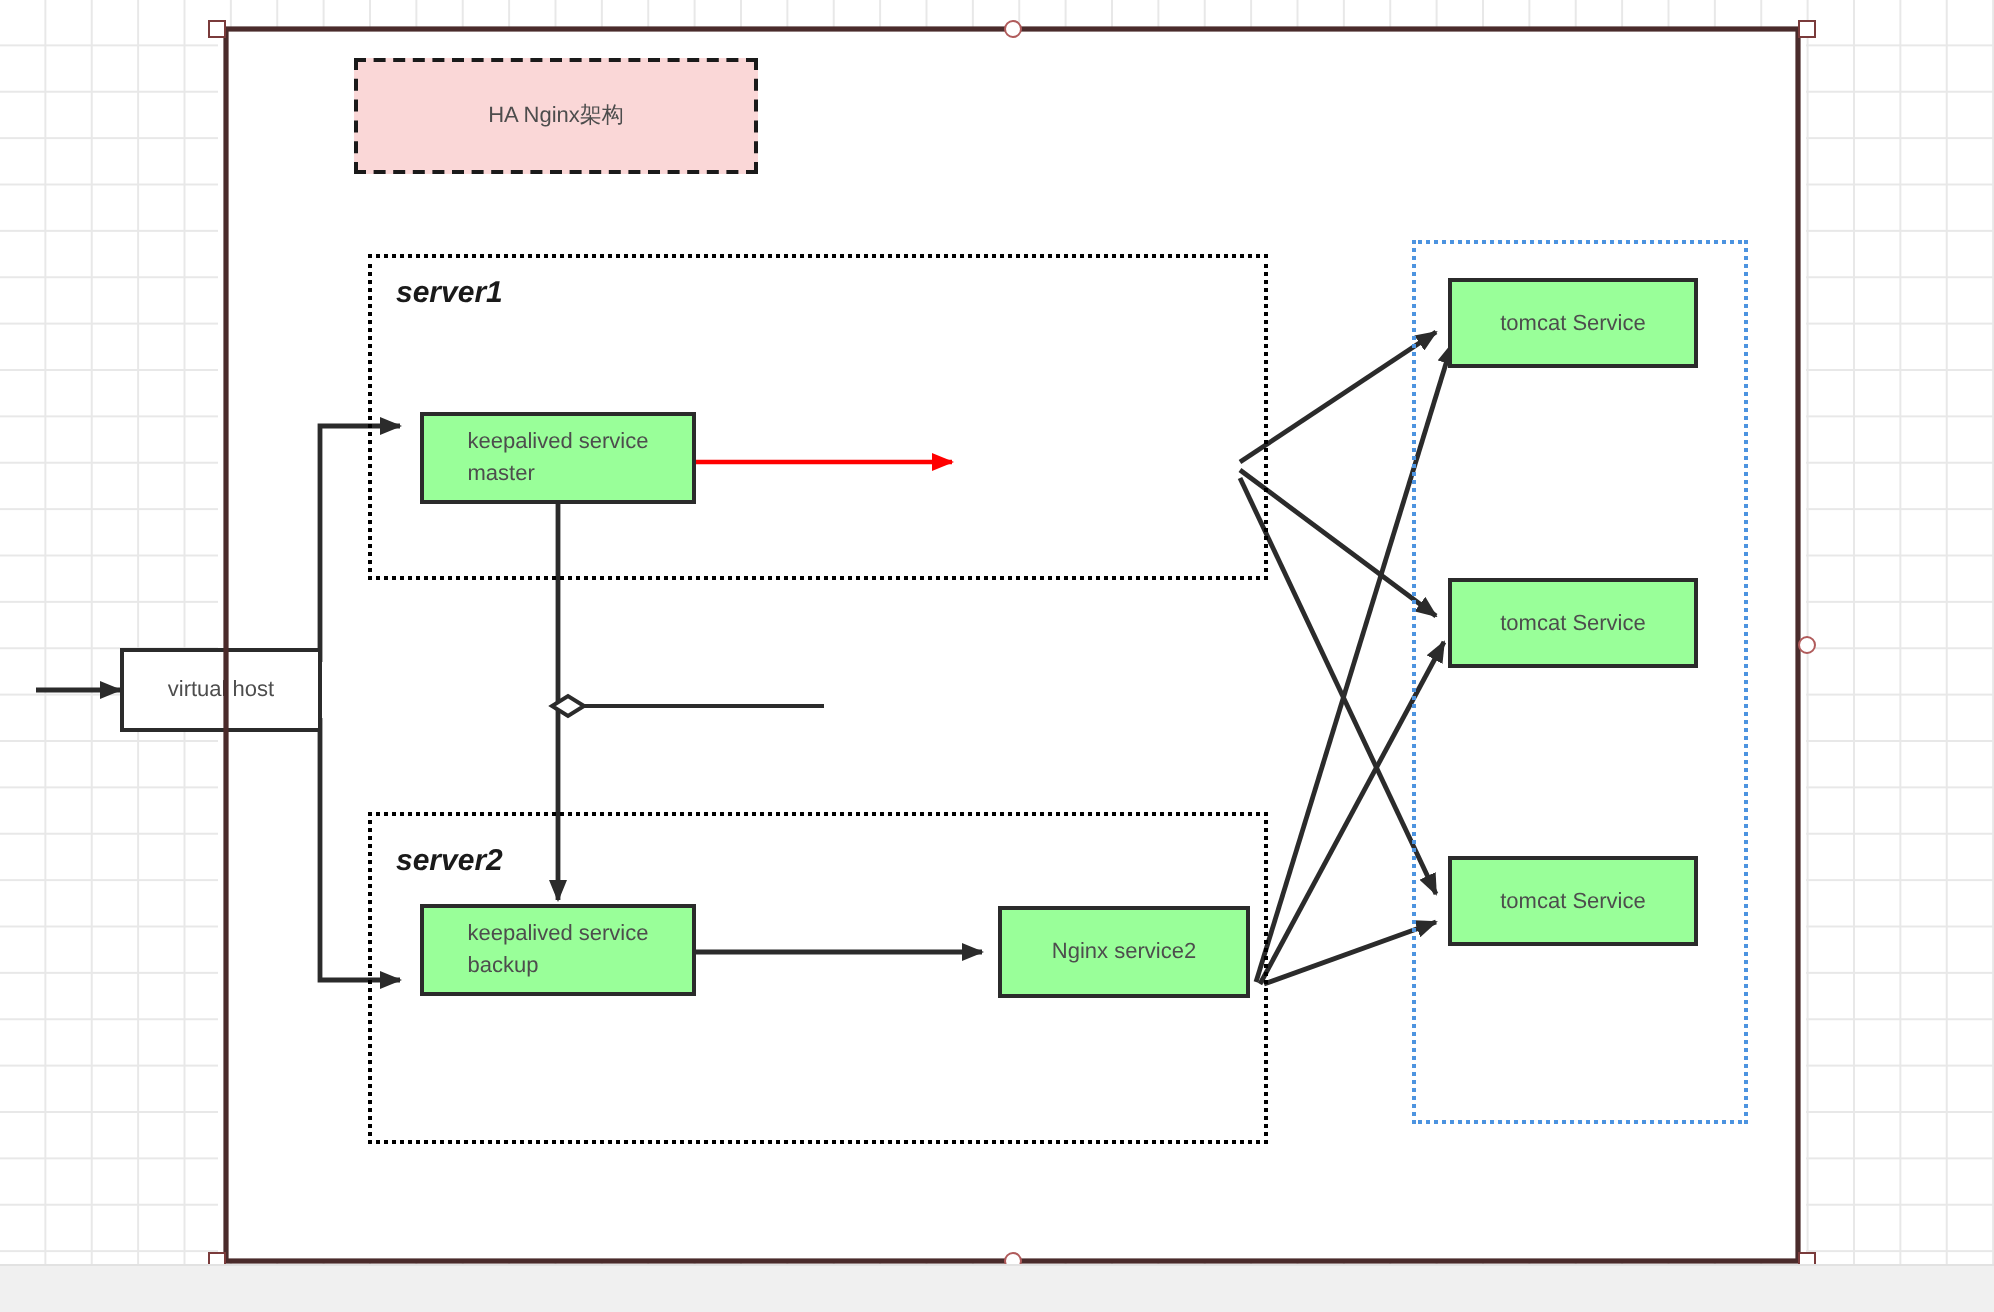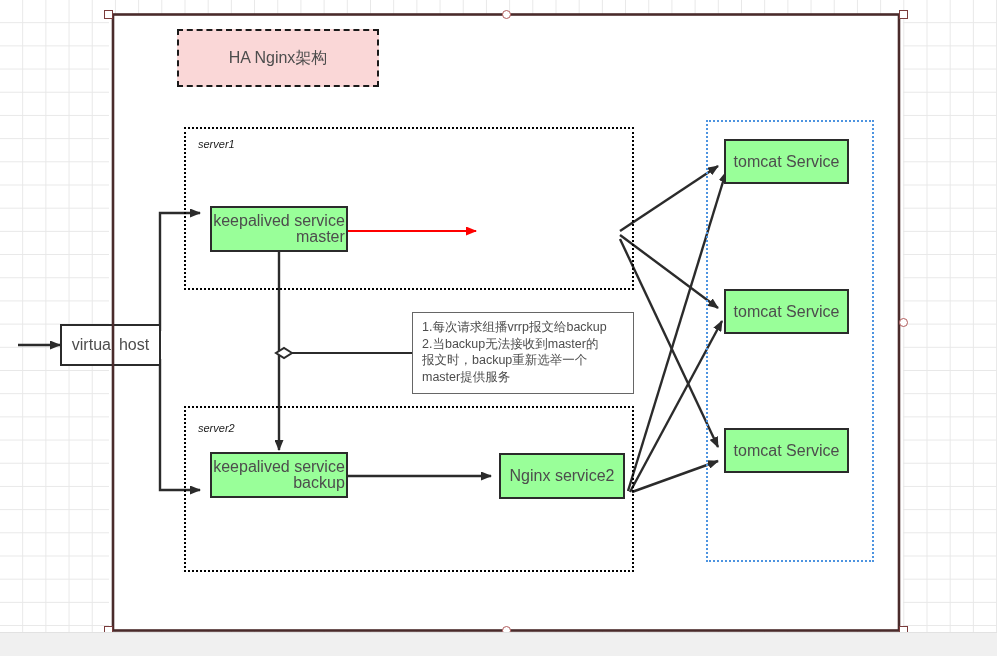--- a/index.html
+++ b/index.html
@@ -44,23 +44,23 @@
     width: 997px;
     height: 632px;
     overflow: visible;
   }
   .node {
     position: absolute;
     box-sizing: border-box;
     display: flex;
     align-items: center;
     justify-content: center;
-    text-align: right;
+    text-align: left;
     color: #4d4d4d;
-    font-size: 16px;
+    font-size: 11px;
     line-height: 16px;
     white-space: pre-line;
   }
   .node.green {
     background: #99ff99;
     border: 2px solid #2b2b2b;
   }
   .node.red {
     background: #ff0000;
     border: 2px solid #2b2b2b;
@@ -78,22 +78,22 @@
     box-sizing: border-box;
     border: 2px dotted #000000;
     background: transparent;
   }
   .group-box.blue {
     border: 2px dotted #4d94e0;
   }
   .group-label {
     position: absolute;
     font-style: italic;
-    font-weight: normal;
-    font-size: 11px;
+    font-weight: bold;
+    font-size: 15px;
     color: #1a1a1a;
   }
   .note {
     position: absolute;
     box-sizing: border-box;
     background: #ffffff;
     border: 1px solid #666666;
     padding: 6px 8px 6px 9px;
     font-size: 12.5px;
     line-height: 16.5px;
@@ -206,24 +206,20 @@
 
 
   <div class="node green" style="left:499px; top:453px; width:126px; height:46px;">Nginx service2</div>
 
   <div class="node green" style="left:724px; top:139px; width:125px; height:45px;">tomcat Service</div>
 
   <div class="node green" style="left:724px; top:289px; width:125px; height:45px;">tomcat Service</div>
 
   <div class="node green" style="left:724px; top:428px; width:125px; height:45px;">tomcat Service</div>
 
-  <div class="note" style="left:412px; top:312px; width:222px; height:82px;">1.每次请求组播vrrp报文给backup
-2.当backup无法接收到master的
-报文时，backup重新选举一个
-master提供服务</div>
 
   <svg class="layer">
     <rect x="113" y="14.5" width="786" height="616" fill="none" stroke="#4a2b2b" stroke-width="2.6"></rect>
   </svg>
 
   <div class="sel-square" style="left:104px; top:10px;"></div>
   <div class="sel-circle" style="left:502px; top:10px;"></div>
   <div class="sel-square" style="left:899px; top:10px;"></div>
   <div class="sel-circle" style="left:899px; top:318px;"></div>
   <div class="sel-square" style="left:899px; top:626px;"></div>

